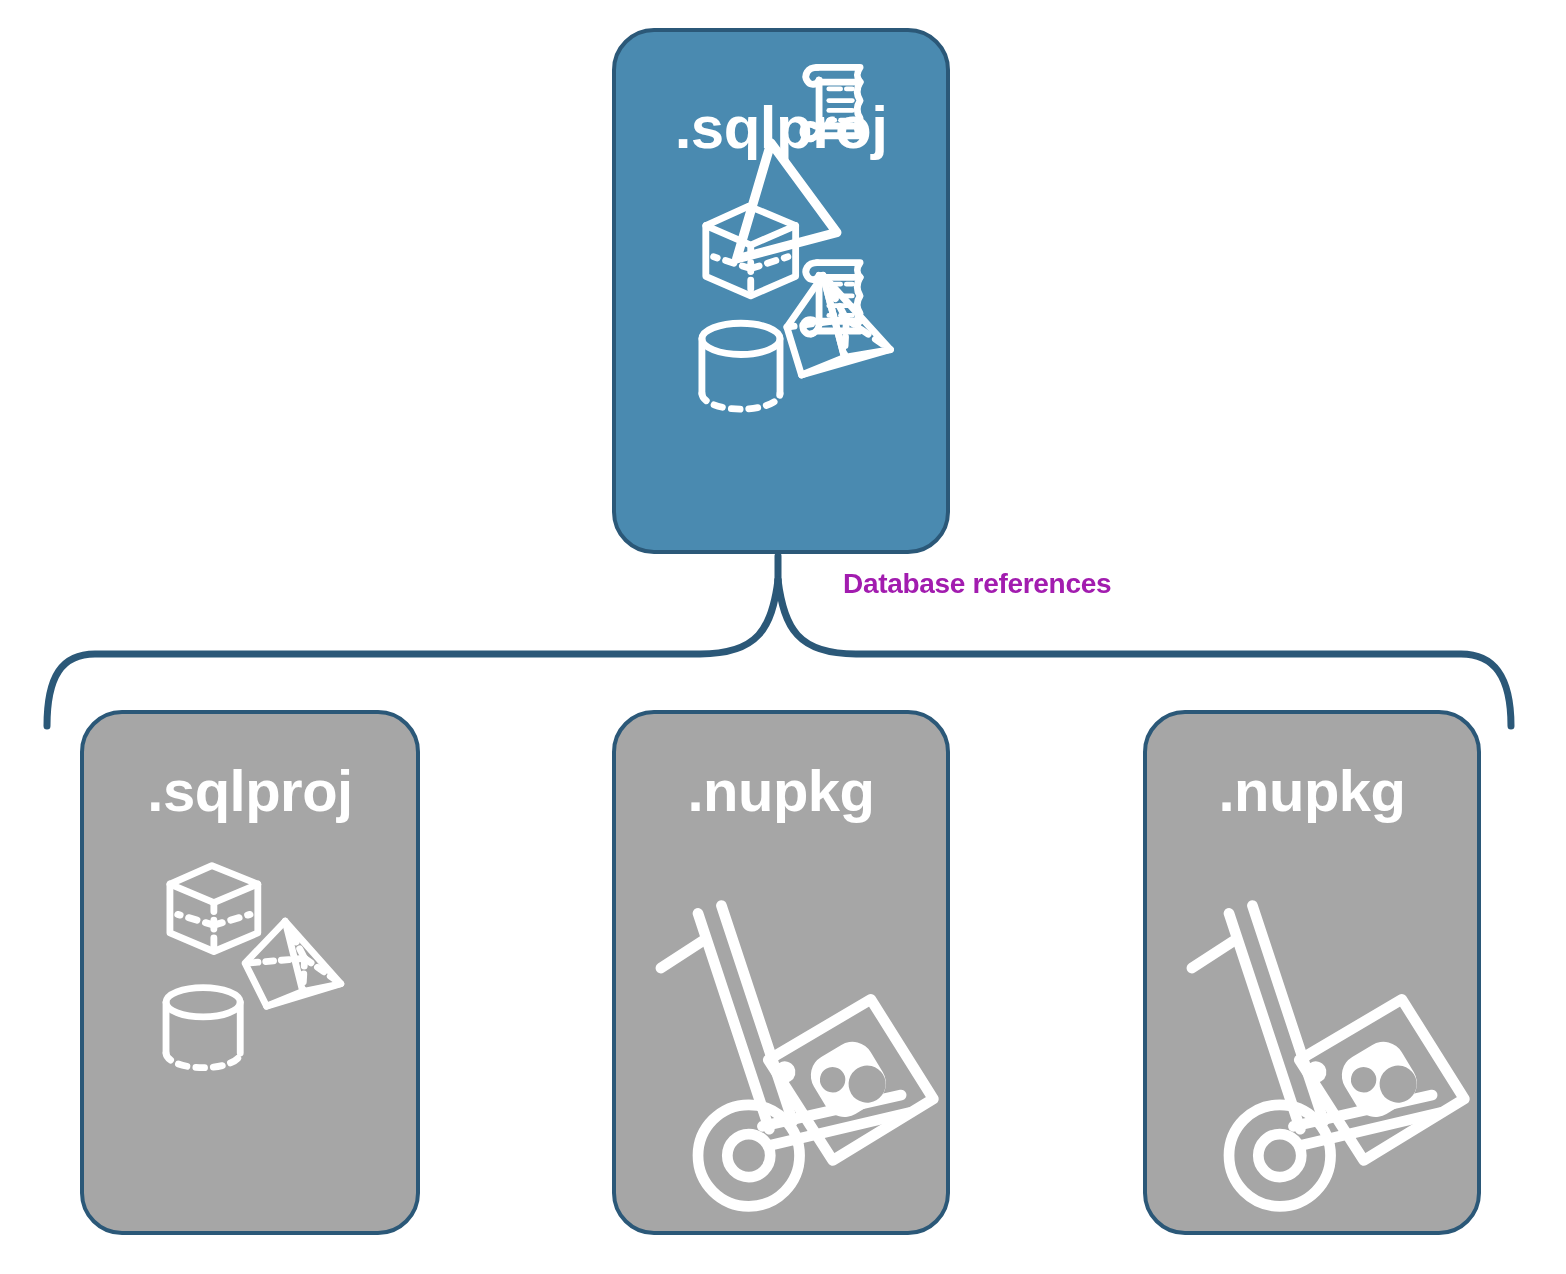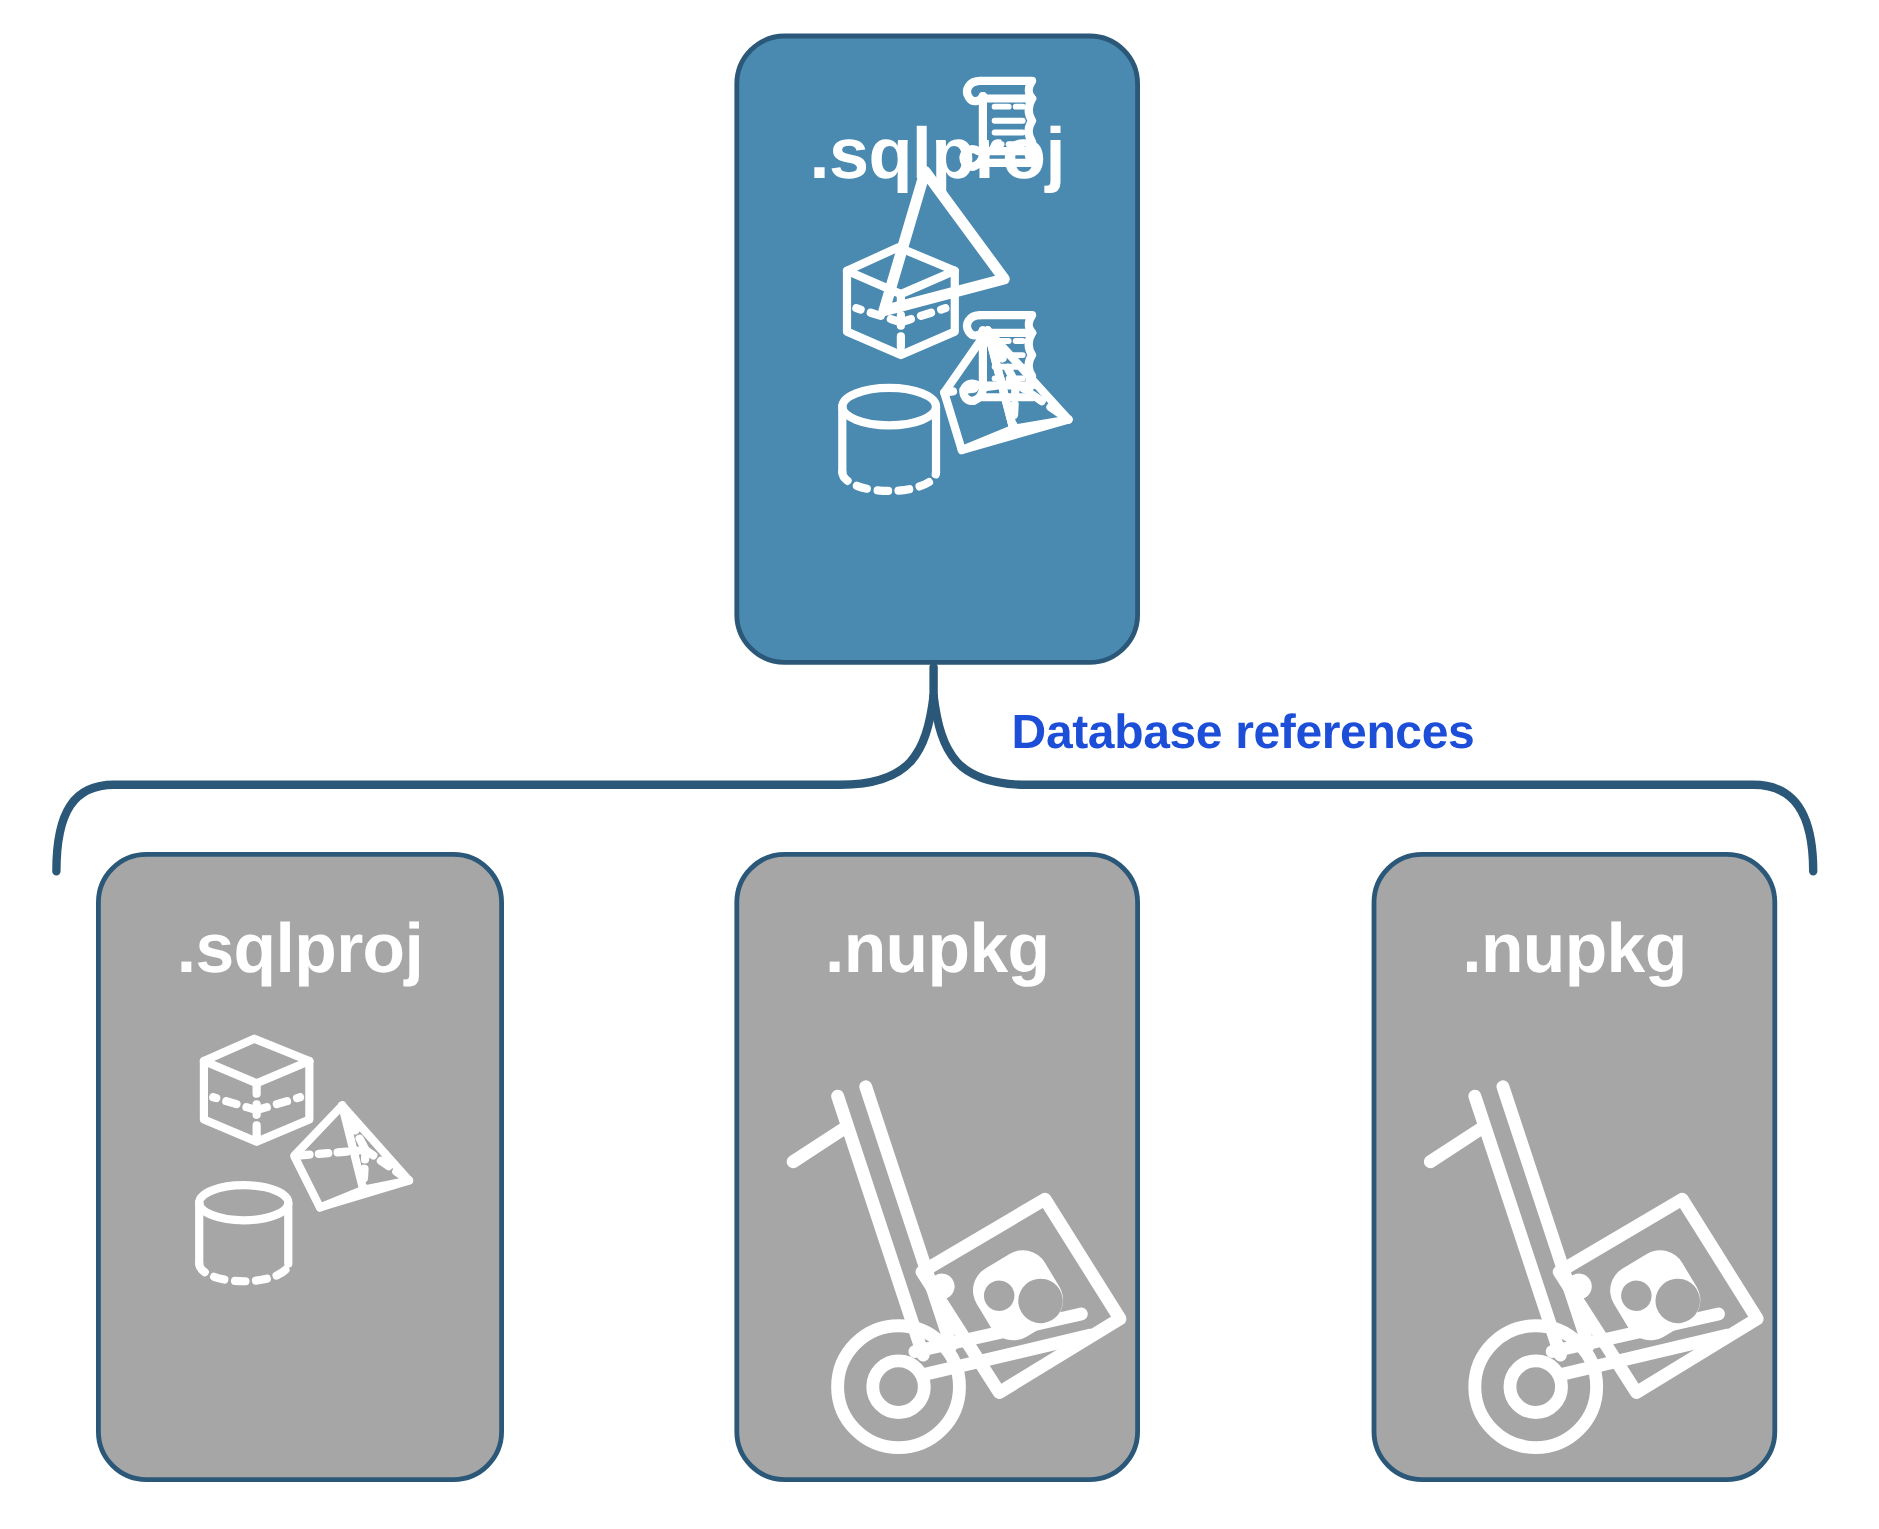--- a/index.html
+++ b/index.html
@@ -80,23 +80,23 @@
     position: absolute;
     left: 0;
     top: 0;
     width: 1566px;
     height: 1274px;
     pointer-events: none;
   }
   #brace-label {
     position: absolute;
     left: 843px;
-    top: 588px;
-    color: #1d4ed8;
-    font-size: 40px;
+    top: 568px;
+    color: #a21caf;
+    font-size: 28px;
     font-weight: bold;
     letter-spacing: -0.3px;
     white-space: nowrap;
     user-select: none;
   }
 </style>
 </head>
 <body>
 
 <div id="canvas">

